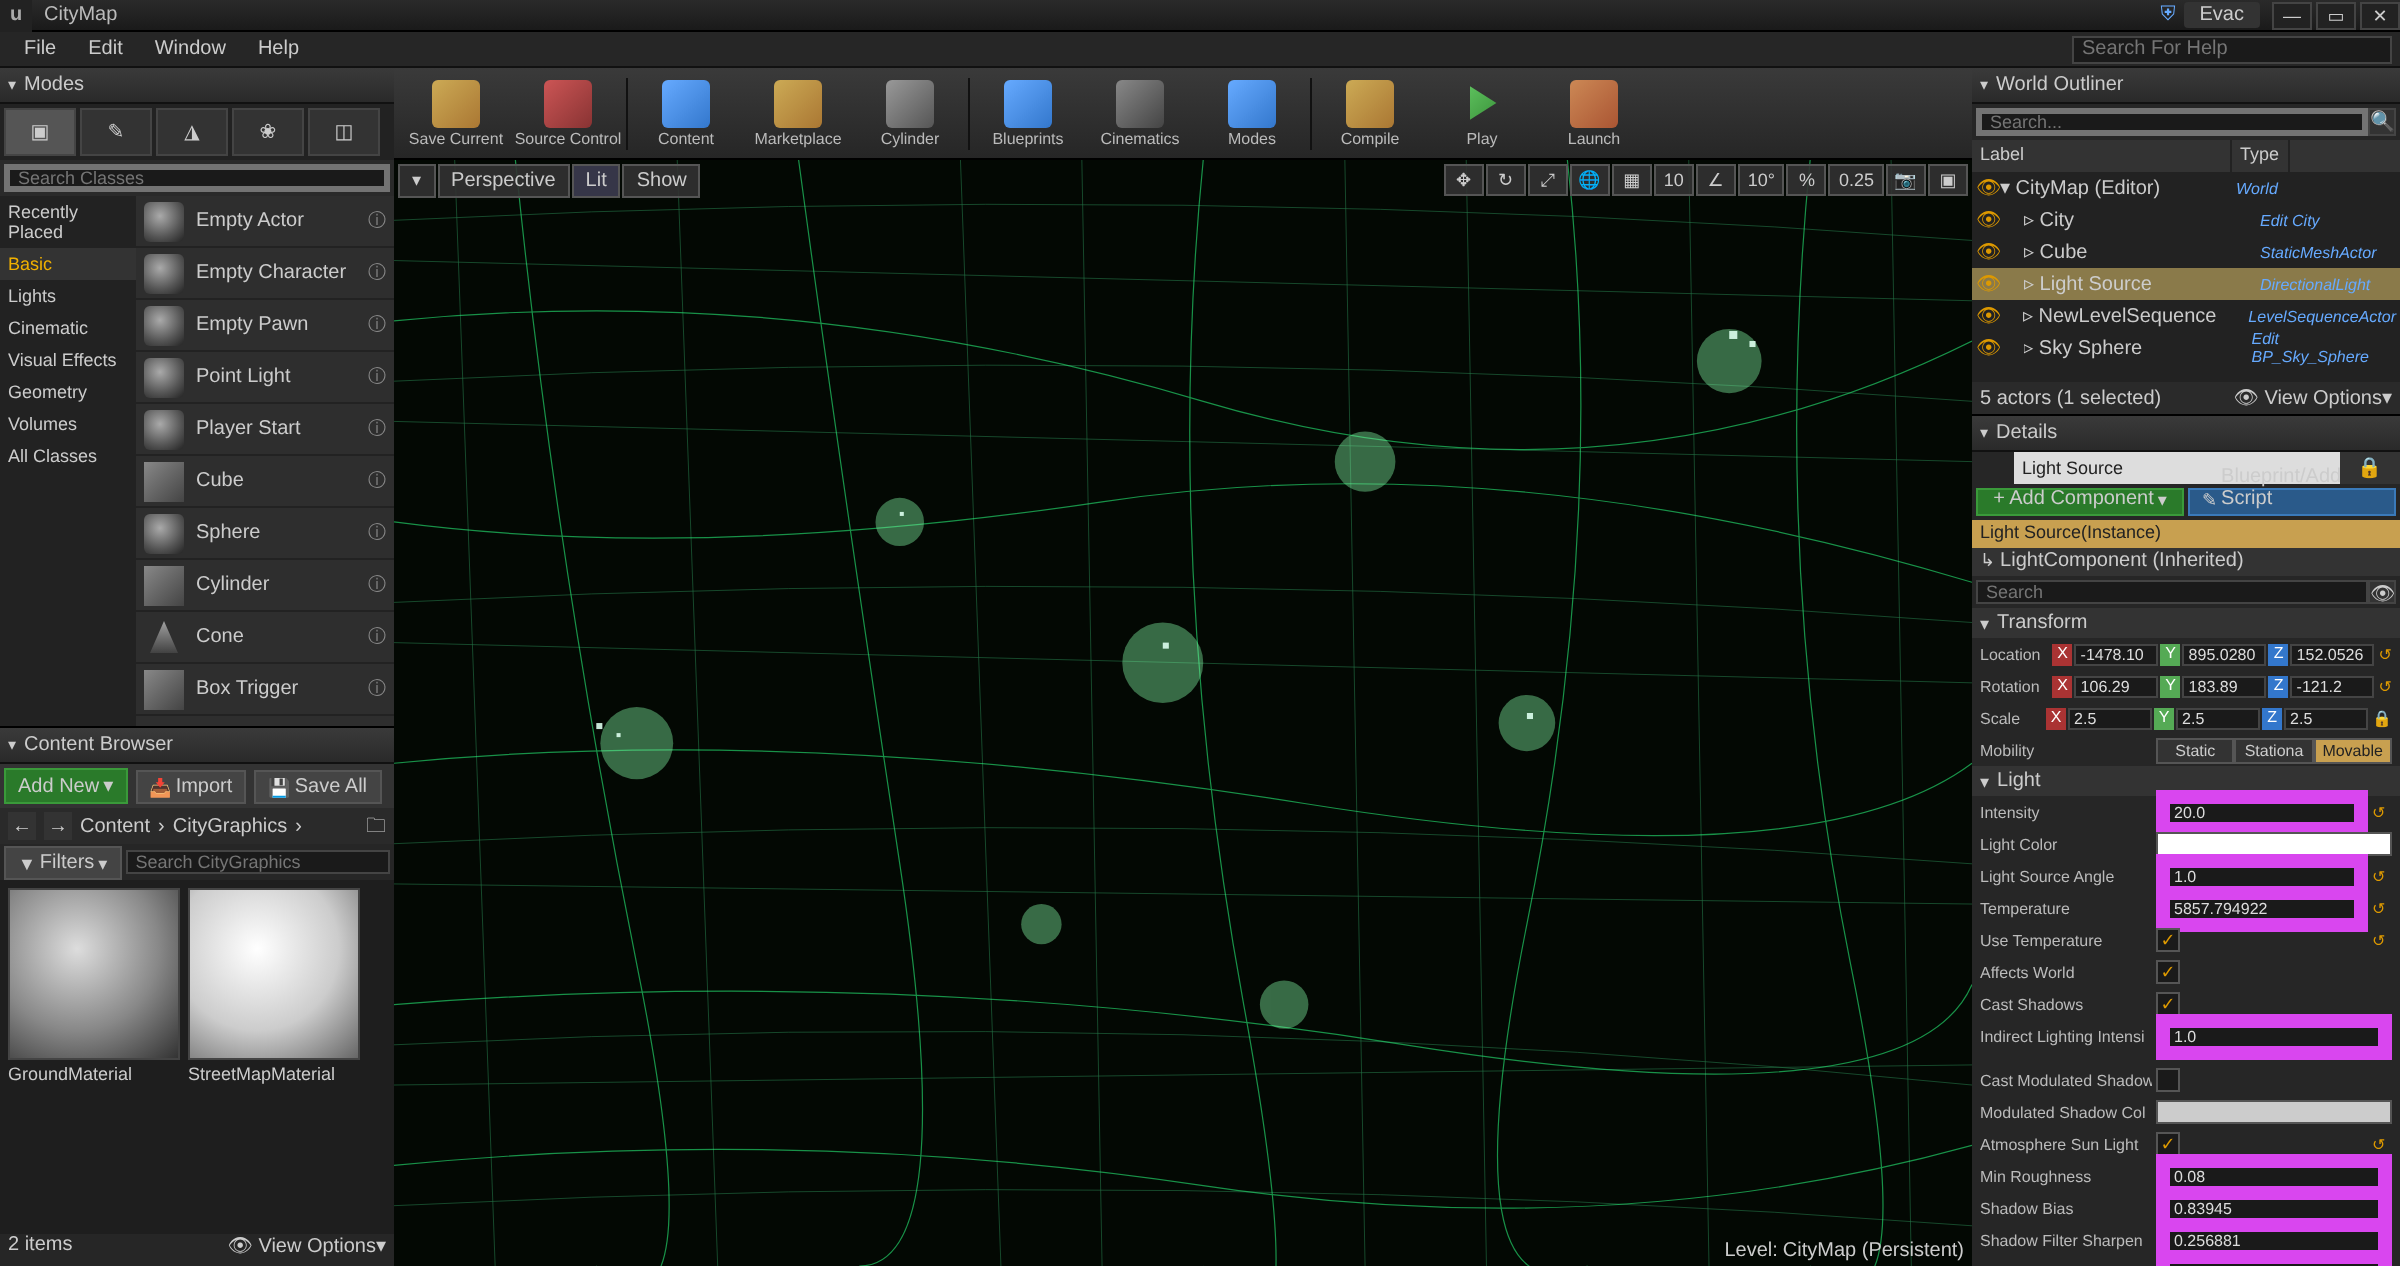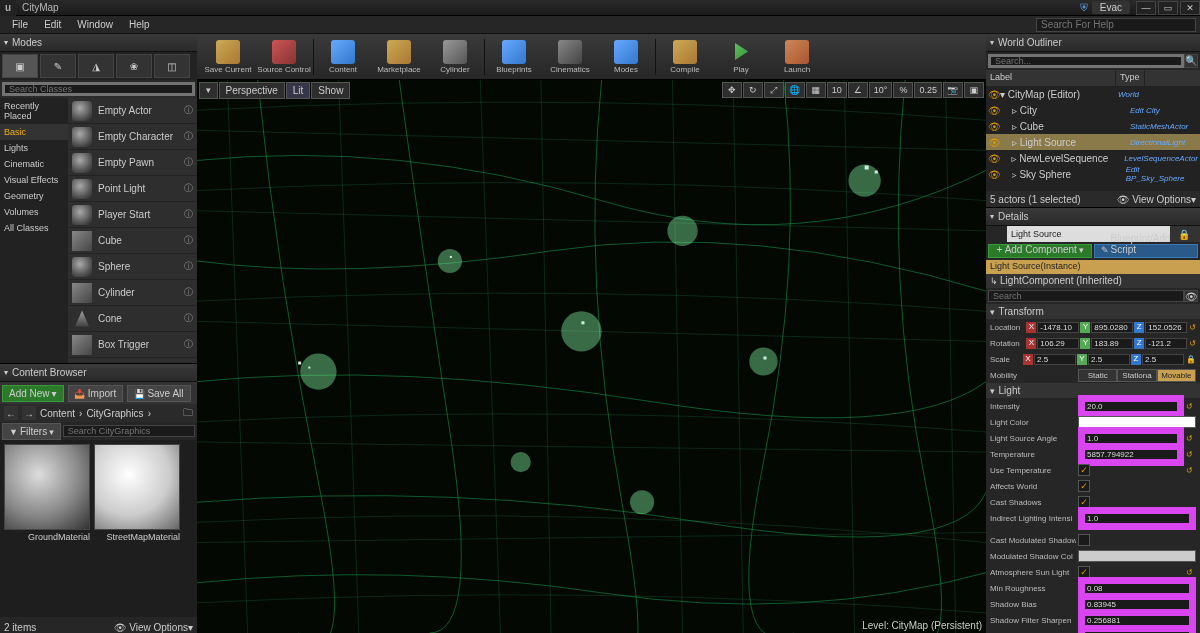--- a/index.html
+++ b/index.html
@@ -47,22 +47,22 @@
 .btn{background:#444;padding:2px 6px;border:1px solid #555;display:flex;align-items:flex-end;gap:2px;font-size:9px}
 .btn.green{background:#2a7a2a;border-color:#3a9a3a}
 .btn.blue{background:#2a5a8a;border-color:#3a7aba}
 .cbpath{height:18px;background:#2a2a2a;display:flex;align-items:center;padding:0 4px;gap:4px;font-size:9px}
 .cbpath .nav{background:#333;width:14px;height:14px;display:flex;align-items:center;justify-content:center}
 .cbfilter{height:18px;background:#262626;display:flex;align-items:center;padding:2px;gap:2px}
 .cbfilter input{flex:1;background:#1a1a1a;border:1px solid #444;padding:0 4px;color:#888;font-size:9px}
 .cbitems{flex:1;background:#1e1e1e;display:flex;flex-wrap:wrap;align-content:flex-start;padding:4px;gap:4px}
 .cbitem{width:86px}
 .cbitem .th{width:86px;height:86px;background:radial-gradient(circle at 40% 35%,#ddd,#888 55%,#333);border:1px solid #444}
-.cbitem .lbl{font-size:9px;padding:2px 0;color:#ccc;text-align:right}
-.cbstatus{height:16px;background:#262626;display:flex;align-items:flex-end;padding:0 4px;font-size:9px;justify-content:space-between}
+.cbitem .lbl{font-size:9px;padding:2px 0;color:#ccc;text-align:left}
+.cbstatus{height:16px;background:#262626;display:flex;align-items:flex-start;padding:0 4px;font-size:9px;justify-content:space-between}
 
 .toolbar{height:46px;background:linear-gradient(#3a3a3a,#262626);display:flex;align-items:center;padding:2px 4px;gap:2px;border-bottom:1px solid #000}
 .tbtn{width:54px;height:42px;display:flex;flex-direction:column;align-items:center;justify-content:center;gap:1px}
 .tbtn .ico{width:24px;height:24px;background:linear-gradient(135deg,#6af,#37c);border-radius:3px}
 .tbtn .lbl{font-size:8px;color:#bbb}
 .tsep{width:1px;height:36px;background:#111}
 
 .viewport{flex:1;position:relative;background:#000;overflow:hidden}
 .vptoolbar{position:absolute;top:2px;left:2px;display:flex;gap:1px;z-index:5}
 .vptoolbar .vb{background:rgba(50,50,50,.9);padding:2px 6px;font-size:9px;border:1px solid #555}

